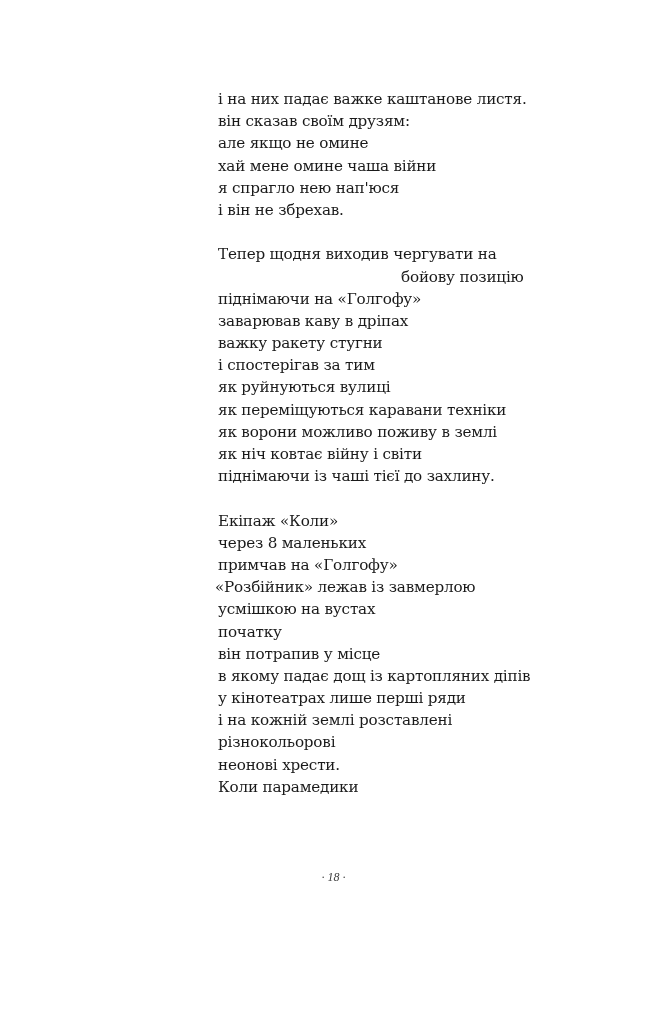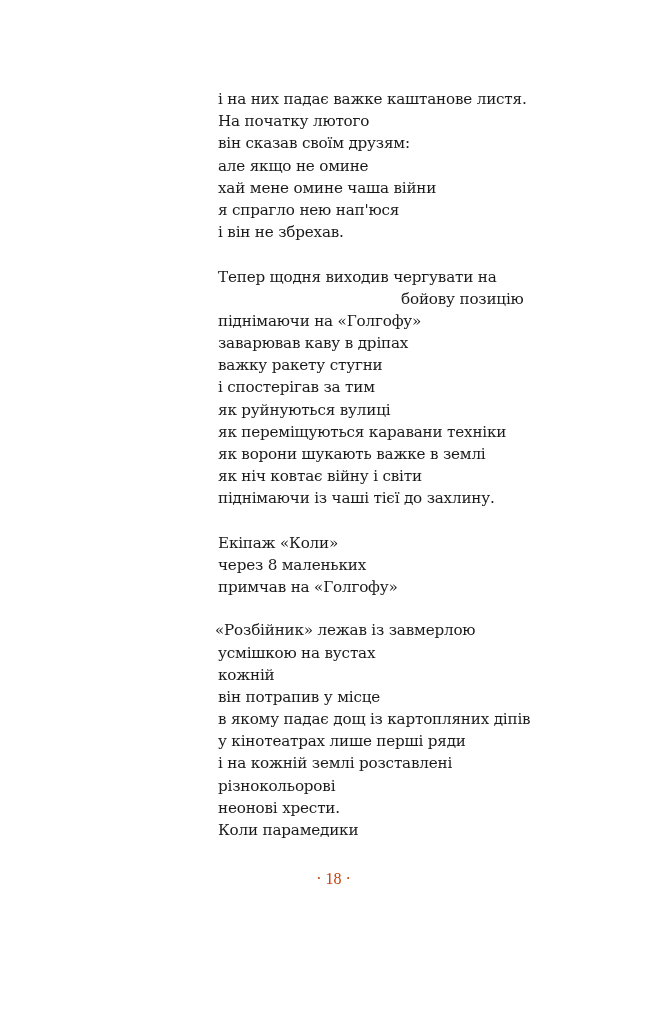--- a/index.html
+++ b/index.html
@@ -8,61 +8,60 @@
     position: absolute; left: 0; top: 0; width: 589px; height: 1024px; background: #fff;
   }
   .poem {
     position: absolute; left: 218px; top: 88px; width: 330px;
     font-family: "DejaVu Serif", "Liberation Serif", serif;
     font-size: 15.2px; line-height: 22.2px; color: #1a1a1a;
     letter-spacing: -0.2px;
   }
   .line { white-space: nowrap; display: block; height: 22.2px; }
   .line.indent-right { padding-left: 183px; }
-  .line.hang { margin-left: -3px; margin-top: 21px; }
+  .line.hang { margin-left: -3px; }
   .stanza-gap { height: 22.2px; }
   .folio {
     position: absolute; top: 870px; left: 0; width: 667px; text-align: center;
-    font-family: "Liberation Serif", serif; font-size: 16px; color: #c2410c;
+    font-family: "Liberation Serif", serif; font-style: italic; font-size: 12px; color: #404040;
   }
 </style>
 </head>
 <body>
 
 <div class="page">
   <div class="poem">
 
     <span class="line">і на них падає важке каштанове листя.</span>
-    <span class="line">На початку лютого</span>
     <span class="line">він сказав своїм друзям:</span>
     <span class="line">але якщо не омине</span>
     <span class="line">хай мене омине чаша війни</span>
     <span class="line">я спрагло нею нап'юся</span>
     <span class="line">і він не збрехав.</span>
     <div class="stanza-gap"></div>
 
     <span class="line">Тепер щодня виходив чергувати на</span>
     <span class="line indent-right">бойову позицію</span>
     <span class="line">піднімаючи на «Голгофу»</span>
     <span class="line">заварював каву в дріпах</span>
     <span class="line">важку ракету стугни</span>
     <span class="line">і спостерігав за тим</span>
     <span class="line">як руйнуються вулиці</span>
     <span class="line">як переміщуються каравани техніки</span>
-    <span class="line">як ворони шукають важке в землі</span>
+    <span class="line">як ворони можливо поживу в землі</span>
     <span class="line">як ніч ковтає війну і світи</span>
     <span class="line">піднімаючи із чаші тієї до захлину.</span>
     <div class="stanza-gap"></div>
 
     <span class="line">Екіпаж «Коли»</span>
     <span class="line">через 8 маленьких</span>
     <span class="line">примчав на «Голгофу»</span>
     <span class="line hang">«Розбійник» лежав із завмерлою</span>
     <span class="line">усмішкою на вустах</span>
-    <span class="line">кожній</span>
+    <span class="line">початку</span>
     <span class="line">він потрапив у місце</span>
     <span class="line">в якому падає дощ із картопляних діпів</span>
     <span class="line">у кінотеатрах лише перші ряди</span>
     <span class="line">і на кожній землі розставлені</span>
     <span class="line">різнокольорові</span>
     <span class="line">неонові хрести.</span>
     <span class="line">Коли парамедики</span>
   </div>
   <div class="folio">· 18 ·</div>
 </div>

